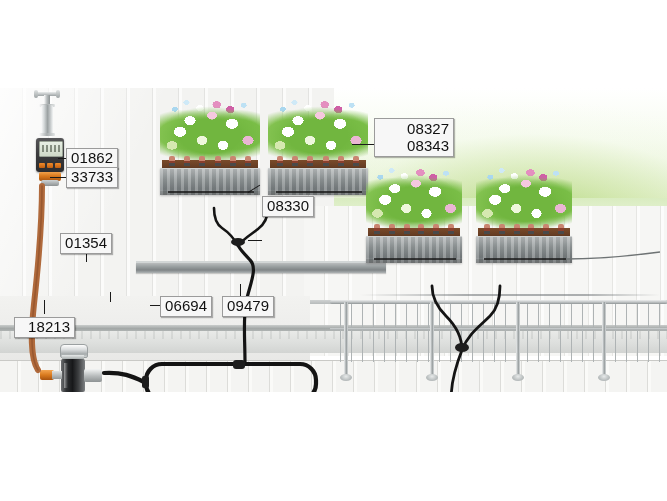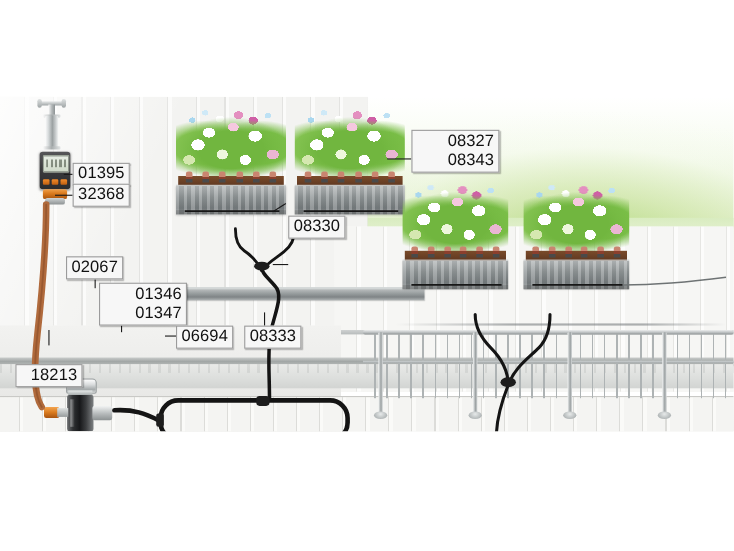--- a/index.html
+++ b/index.html
@@ -461,34 +461,32 @@
   <div class="leader" style="left:50px;top:177px;width:18px;height:1px;"></div>
   <div class="leader" style="left:86px;top:250px;width:1px;height:12px;"></div>
   <div class="leader" style="left:110px;top:292px;width:1px;height:10px;"></div>
   <div class="leader" style="left:44px;top:300px;width:1px;height:14px;"></div>
   <div class="leader" style="left:150px;top:305px;width:12px;height:1px;"></div>
   <div class="leader" style="left:240px;top:284px;width:1px;height:13px;"></div>
   <div class="leader" style="left:248px;top:192px;width:14px;height:1px;transform:rotate(-32deg);transform-origin:left center;"></div>
   <div class="leader" style="left:248px;top:240px;width:14px;height:1px;"></div>
   <div class="leader" style="left:352px;top:144px;width:22px;height:1px;"></div>
 
-  <div class="label" style="left:66px;top:148px;">01395</div>
-
-  <div class="label" style="left:66px;top:167px;">32368</div>
-
-  <div class="label" style="left:60px;top:233px;">02067</div>
-
-  <div class="label two" style="left:90px;top:257px;">01346
-01347</div>
-
-  <div class="label" style="left:14px;top:331px;padding-left:13px;">18213</div>
+  <div class="label" style="left:66px;top:148px;">01862</div>
+
+  <div class="label" style="left:66px;top:167px;">33733</div>
+
+  <div class="label" style="left:60px;top:233px;">01354</div>
+
+
+  <div class="label" style="left:14px;top:317px;padding-left:13px;">18213</div>
 
   <div class="label" style="left:160px;top:296px;">06694</div>
 
-  <div class="label" style="left:222px;top:296px;">08333</div>
+  <div class="label" style="left:222px;top:296px;">09479</div>
 
   <div class="label" style="left:262px;top:196px;">08330</div>
 
 
   <div class="label two" style="left:374px;top:118px;">08327
 08343</div>
 
 
 </div>
 

